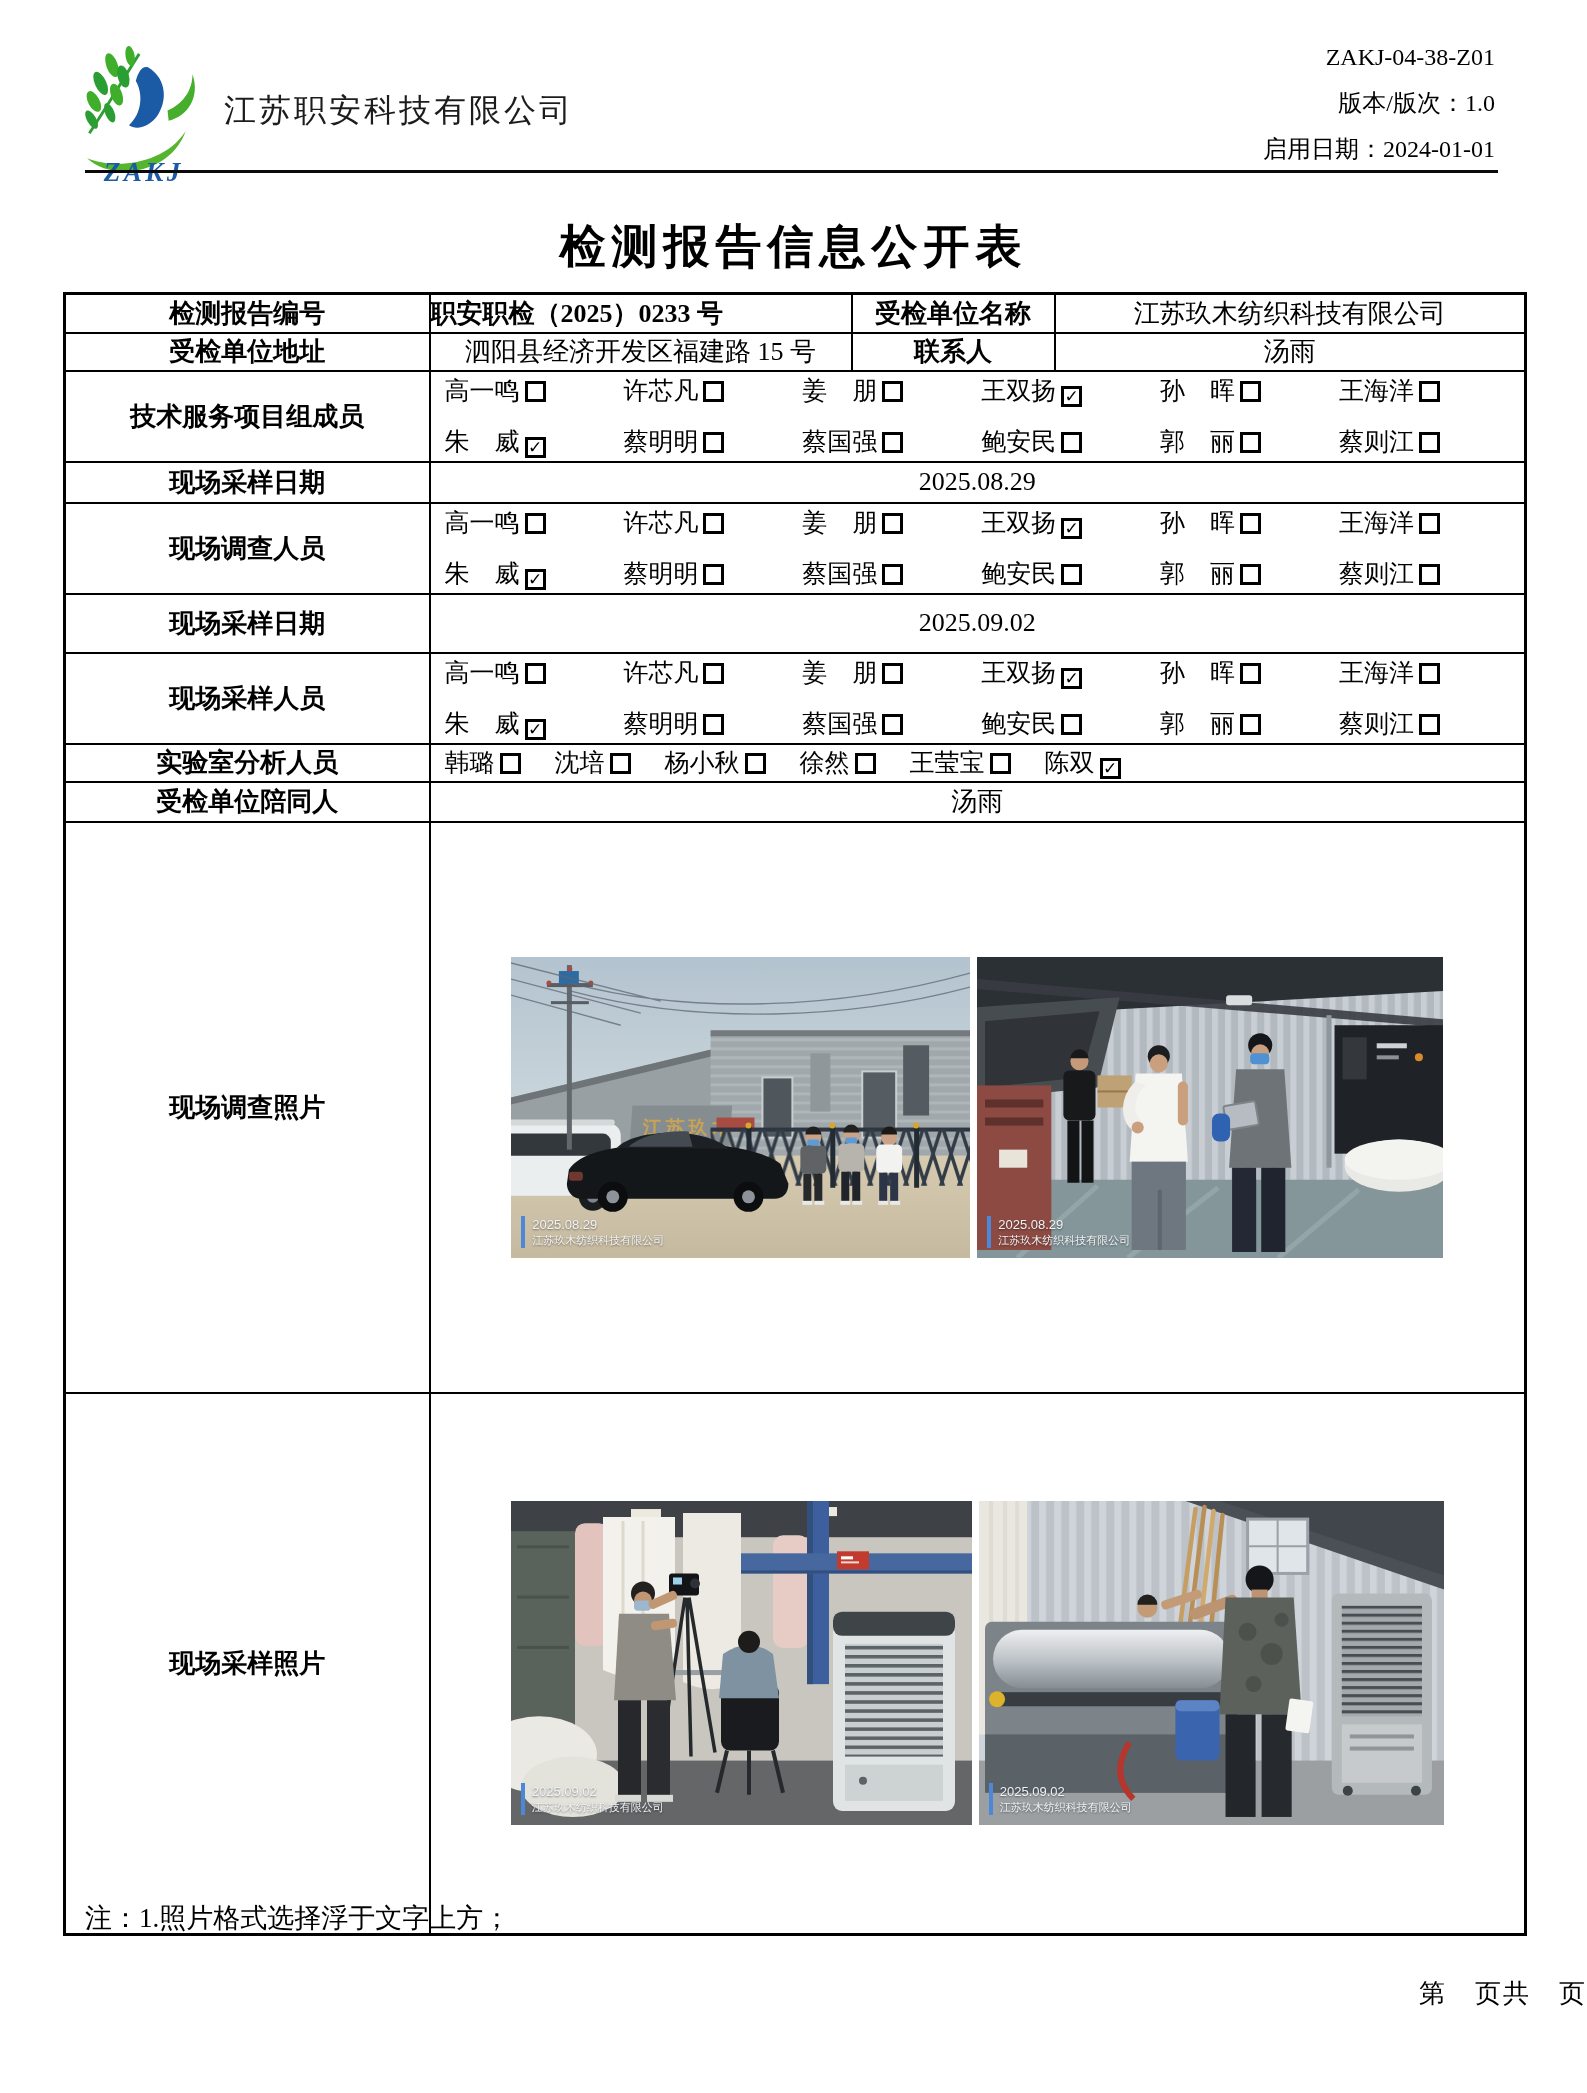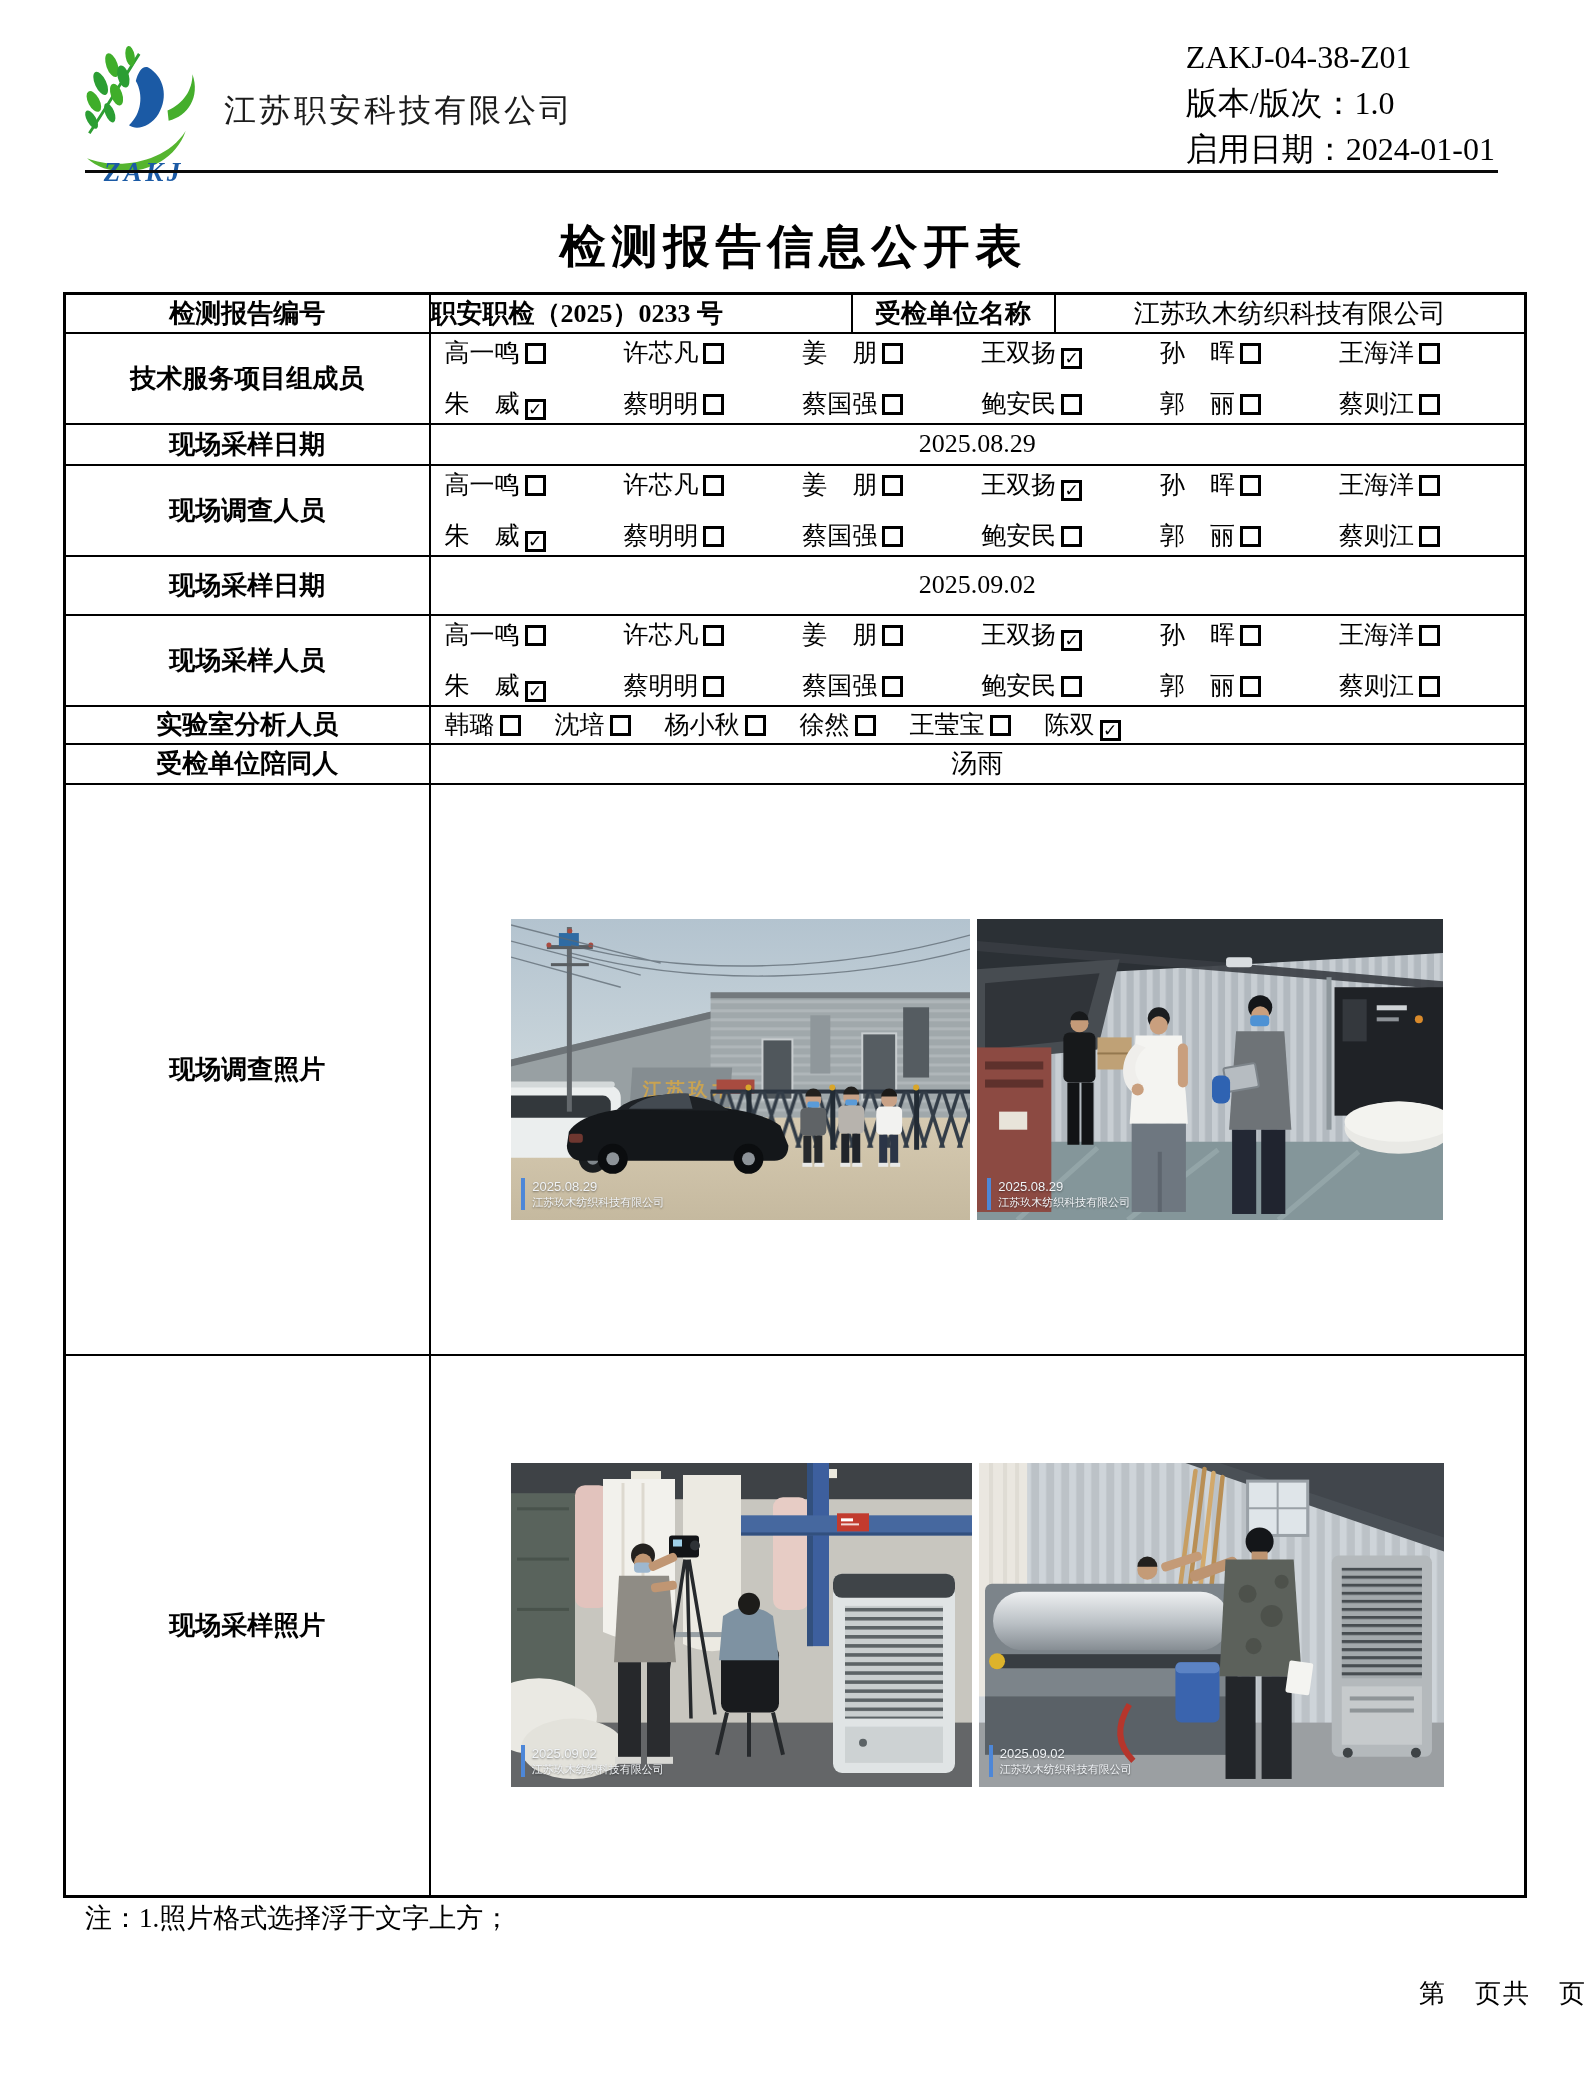--- a/index.html
+++ b/index.html
@@ -7,21 +7,21 @@
     position:relative;width:1587px;height:2093px;background:#ffffff;margin:0 auto;
     font-family:"Liberation Serif","DejaVu Serif",serif;color:#000;overflow:hidden;
   }
   
   .logo{position:absolute;left:78px;top:38px;width:136px;height:138px;}
   .company-name{
     position:absolute;left:224px;top:89px;font-family:"Liberation Sans","DejaVu Sans",sans-serif;
     font-weight:300;font-size:32px;letter-spacing:3px;color:#1c1c1c;
   }
   .header-right{
-    position:absolute;right:92px;top:34px;font-size:32px;line-height:46px;color:#000;
+    position:absolute;right:92px;top:34px;text-align:right;font-size:24px;line-height:46px;color:#000;
   }
   .header-rule{position:absolute;left:85px;top:170px;width:1413px;height:3px;background:#0a0a0a;}
   .doc-title{
     position:absolute;left:0;top:216px;width:100%;text-align:center;
     font-size:46px;font-weight:bold;letter-spacing:6px;
   }
   
   table.main{
     position:absolute;left:63px;top:292px;width:1461px;border-collapse:collapse;table-layout:fixed;
     border:3px solid #000;
@@ -108,20 +108,26 @@
       </colgroup>
 
     <tbody>
         <tr class="h39">
       <td class="lbl">检测报告编号</td>
       <td class="val-left">职安职检（2025）0233 号</td>
       <td class="lbl">受检单位名称</td>
       <td class="val-center">江苏玖木纺织科技有限公司</td>
     </tr>
 
+    <tr class="h38">
+      <td class="lbl">受检单位地址</td>
+      <td class="val-center">泗阳县经济开发区福建路 15 号</td>
+      <td class="lbl">联系人</td>
+      <td class="val-center">汤雨</td>
+    </tr>
 
     <tr class="h83">
       <td class="lbl">技术服务项目组成员</td>
       <td colspan="3">
         <div class="roster">
           <div class="roster-line">
             <span class="ritem"><span>高一鸣</span><span class="cb"></span></span>
             <span class="ritem"><span>许芯凡</span><span class="cb"></span></span>
             <span class="ritem"><span>姜　朋</span><span class="cb"></span></span>
             <span class="ritem"><span>王双扬</span><span class="cb">✓</span></span>

